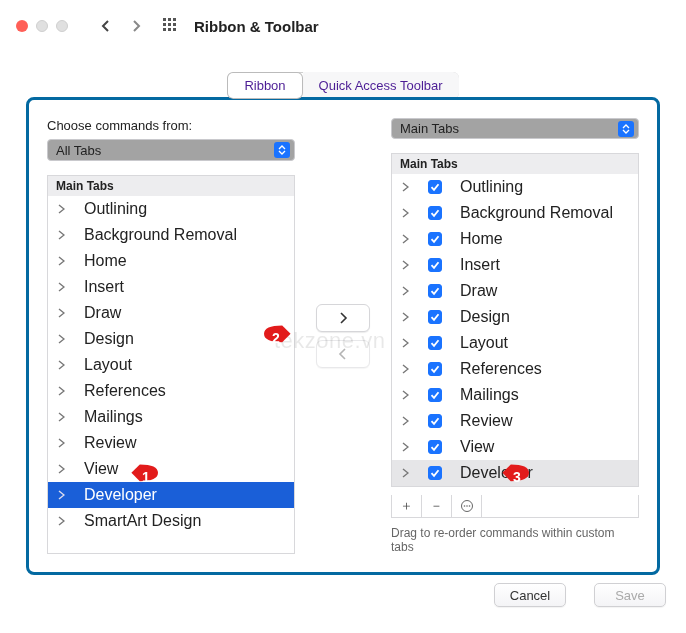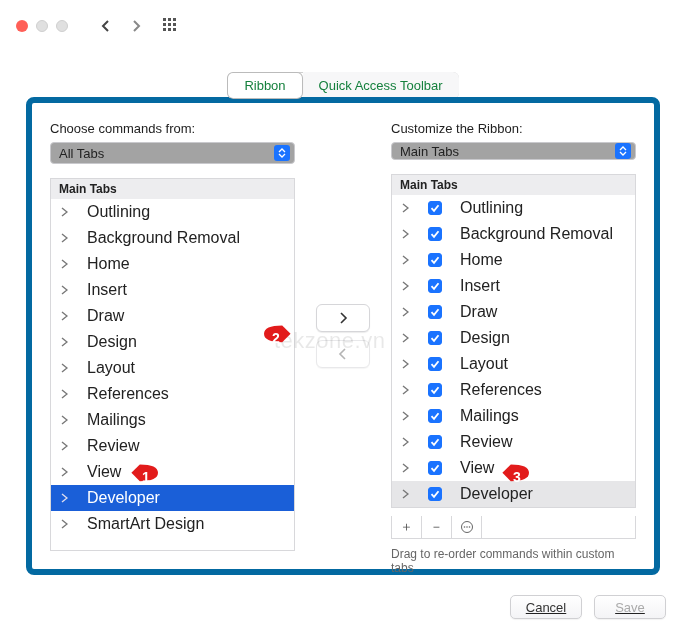--- a/index.html
+++ b/index.html
@@ -56,35 +56,35 @@
   border-radius: 6px;
   overflow: hidden;
   box-shadow: inset 0 0 0 1px #d0d0d0;
 }
 .seg button {
   border: none;
   background: #fff;
   padding: 5px 16px;
   font-size: 13px;
   cursor: pointer;
-  color: #15803d;
+  color: #4c1d95;
 }
 .seg button.active {
   background: #fff;
   box-shadow: 0 0 0 1px #bbb, 0 1px 2px rgba(0,0,0,.15);
   border-radius: 5px;
   margin: 1px;
   position: relative;
   z-index: 1;
 }
 .seg button:not(.active) { background: #f7f7f8; }
 .panel {
   position: absolute;
   top: 97px; left: 26px; right: 26px; bottom: 58px;
-  border: 6px solid #0369a1;
+  border: 3px solid #0369a1;
   border-radius: 8px;
   padding: 18px;
 }
 .columns {
   display: flex;
   gap: 18px;
   height: 100%;
   position: relative;
 }
 .col { flex: 1; display: flex; flex-direction: column; min-width:0; }
@@ -177,22 +177,22 @@
   width: 30px; height: 22px;
   border: none; border-right: 1px solid #d8d8db;
   background: #fff;
   display:flex; align-items:center; justify-content:center;
   color: #555;
 }
 .footer-toolbar .spacer { flex:1; height:22px; }
 .hint { font-size: 12px; color: #666; margin-top: 8px; }
 .bottom-buttons {
   position: absolute;
-  right: 20px; bottom: 14px;
-  display: flex; gap: 12px; text-decoration: underline;
+  right: 20px; bottom: 26px;
+  display: flex; gap: 28px;
 }
 .bottom-buttons button {
   min-width: 72px;
   height: 24px;
   border-radius: 5px;
   border: 1px solid #d0d0d3;
   background: linear-gradient(#fff,#f4f4f6);
   font-size: 13px;
   box-shadow: 0 1px 1px rgba(0,0,0,.05);
   color: #333;
@@ -248,20 +248,21 @@
           <rect x="11" y="1" width="3" height="3"></rect>
         <rect x="1" y="6" width="3" height="3"></rect>
           <rect x="6" y="6" width="3" height="3"></rect>
           <rect x="11" y="6" width="3" height="3"></rect>
         <rect x="1" y="11" width="3" height="3"></rect>
           <rect x="6" y="11" width="3" height="3"></rect>
           <rect x="11" y="11" width="3" height="3"></rect>
       </g>
     </svg>
   </div>
+  <div class="titlebar-title">Ribbon &amp; Toolbar</div>
 </div>
 
 <div class="seg-control">
   <div class="seg">
     <button class="active">Ribbon</button>
     <button>Quick Access Toolbar</button>
   </div>
 </div>
 
 <div class="panel">
@@ -397,21 +398,20 @@
           </svg>
       </div>
       <div class="xfer-btn disabled">
         <svg width="12" height="12" viewBox="0 0 12 12">
             <path d="M8 1 L3 6 L8 11" fill="none" stroke="#777" stroke-width="1.6"></path>
           </svg>
       </div>
     </div>
 
     <div class="col">
-      <div class="col-label">Customize the Ribbon:</div>
       <div class="dropdown">
         <span>Main Tabs</span>
         <span class="caret">
           <svg width="8" height="10" viewBox="0 0 8 10">
               <path d="M1 4 L4 1 L7 4 M1 6 L4 9 L7 6" fill="none" stroke="#fff" stroke-width="1.3"></path>
             </svg>
         </span>
       </div>
       <div class="right-list-area">
         <div class="listbox" style="flex:1;">

